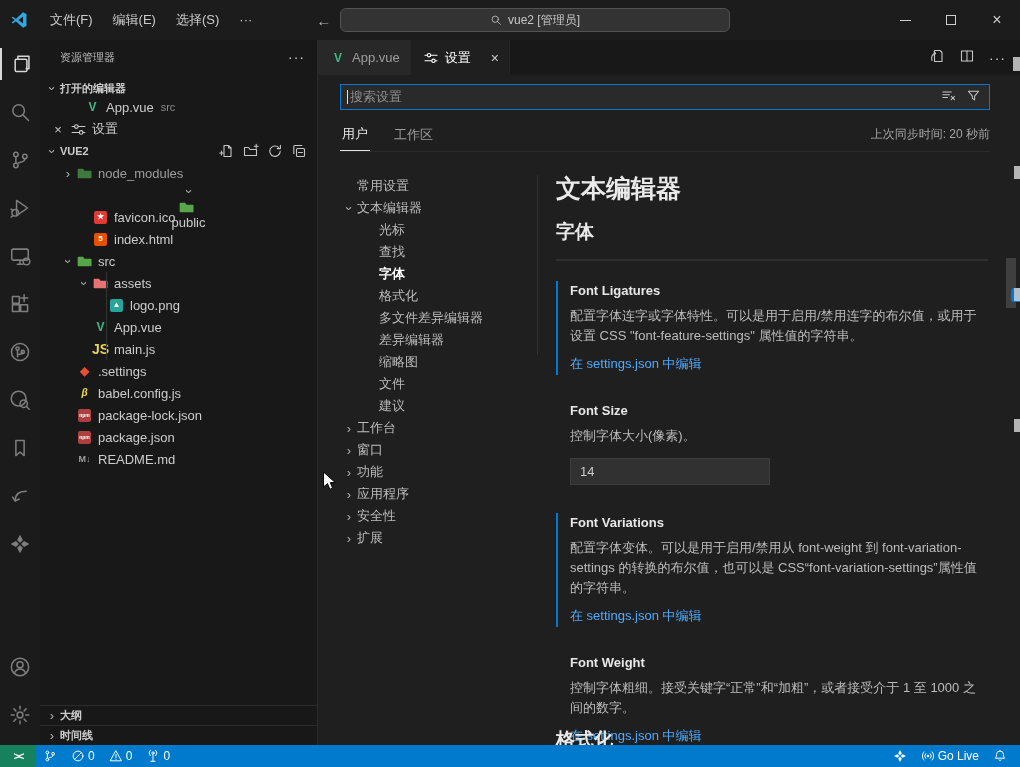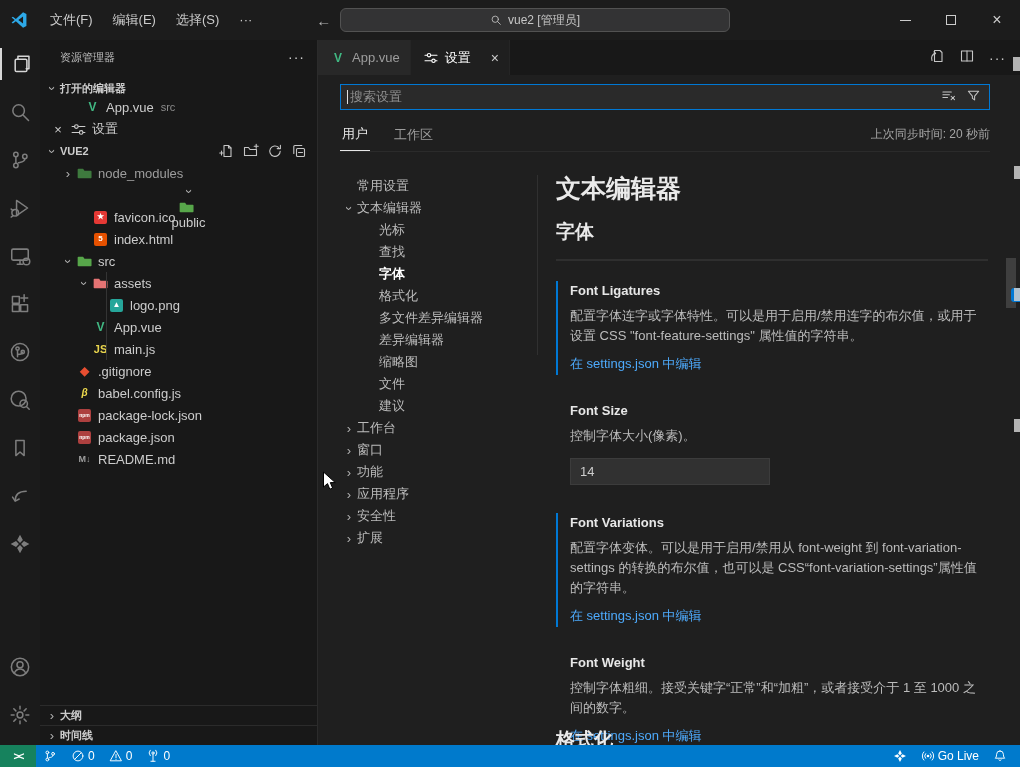--- a/index.html
+++ b/index.html
@@ -367,30 +367,30 @@
         <div class="row" style="padding-left: 36px;">
           <span class="spacer"></span>
           <span class="icon">
             <span class="fic" style="color:#41b883">V</span>
           </span>
           <span>App.vue</span>
         </div>
         <div class="row" style="padding-left: 36px;">
           <span class="spacer"></span>
           <span class="icon">
-            <span class="fic" style="color:#e8d44d;font-size:11px">JS</span>
+            <span class="fic" style="color:#e8d44d;font-size:14px">JS</span>
           </span>
           <span>main.js</span>
         </div>
         <div class="row" style="padding-left: 20px;">
           <span class="spacer"></span>
           <span class="icon">
             <span class="fic" style="color:#e84e31">◆</span>
           </span>
-          <span>.gitignore</span>
+          <span>.settings</span>
         </div>
         <div class="row" style="padding-left: 20px;">
           <span class="spacer"></span>
           <span class="icon">
             <span class="fic" style="color:#f0dc4e;font-size:10px;font-style:italic">β</span>
           </span>
           <span>babel.config.js</span>
         </div>
         <div class="row" style="padding-left: 20px;">
           <span class="spacer"></span>

